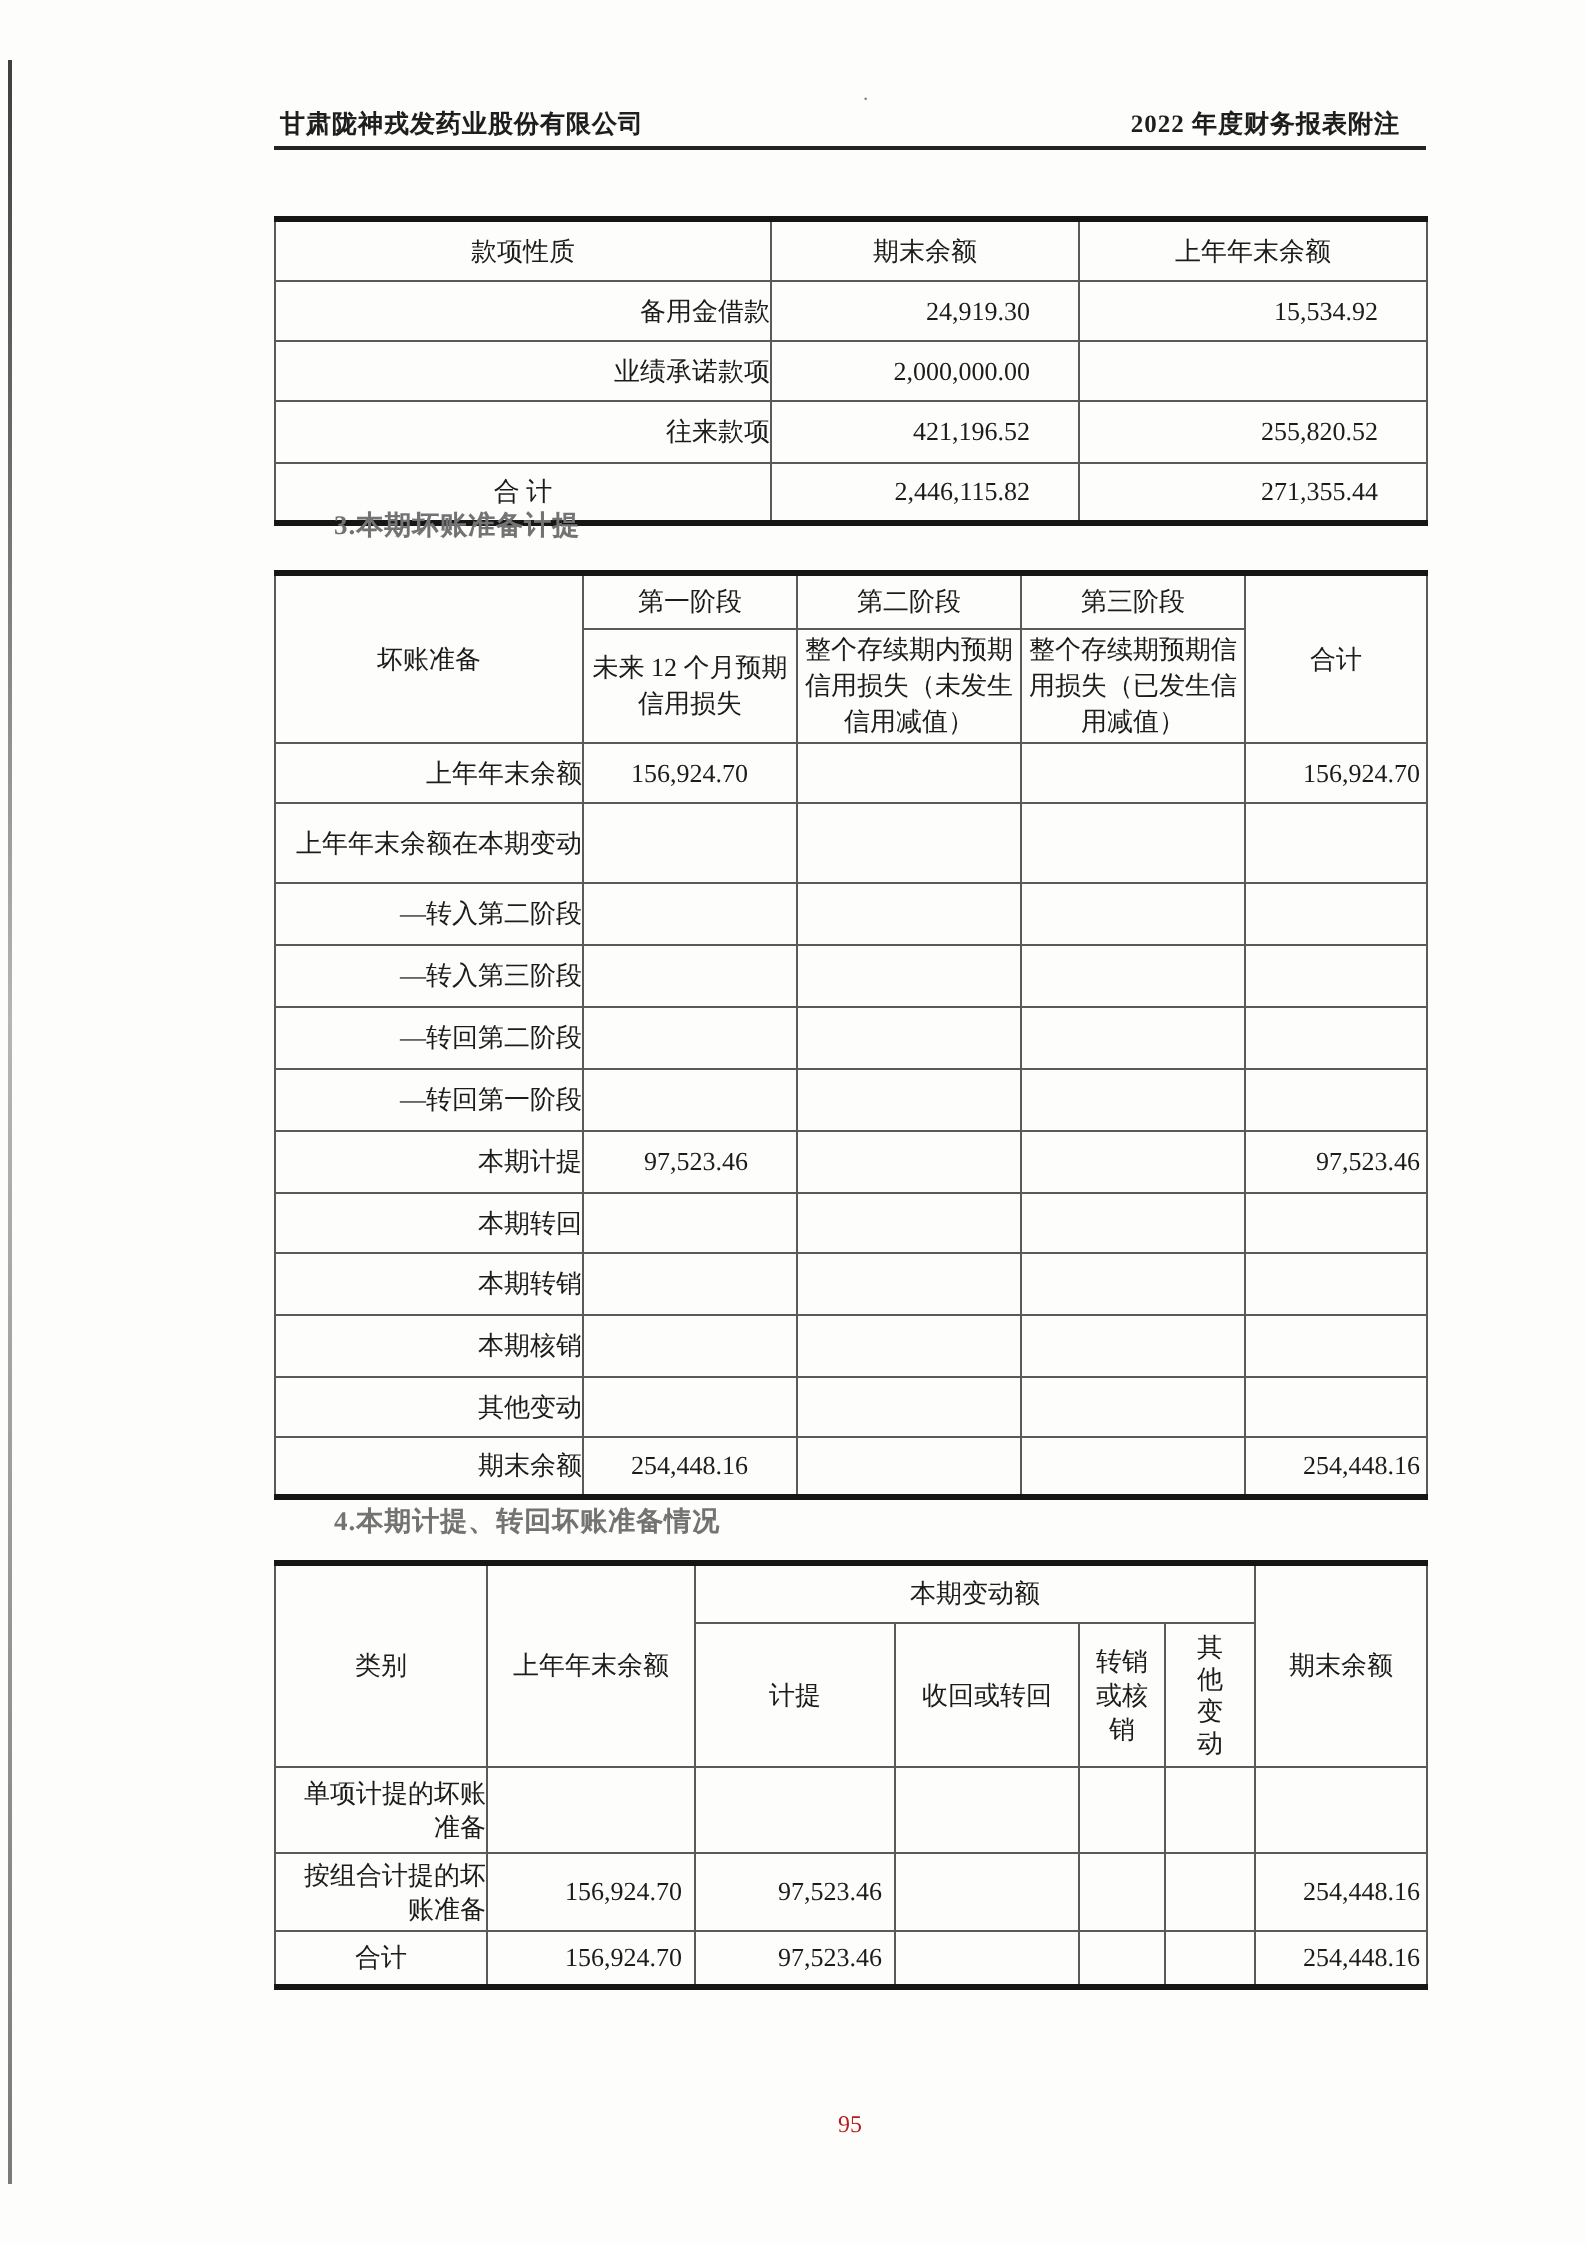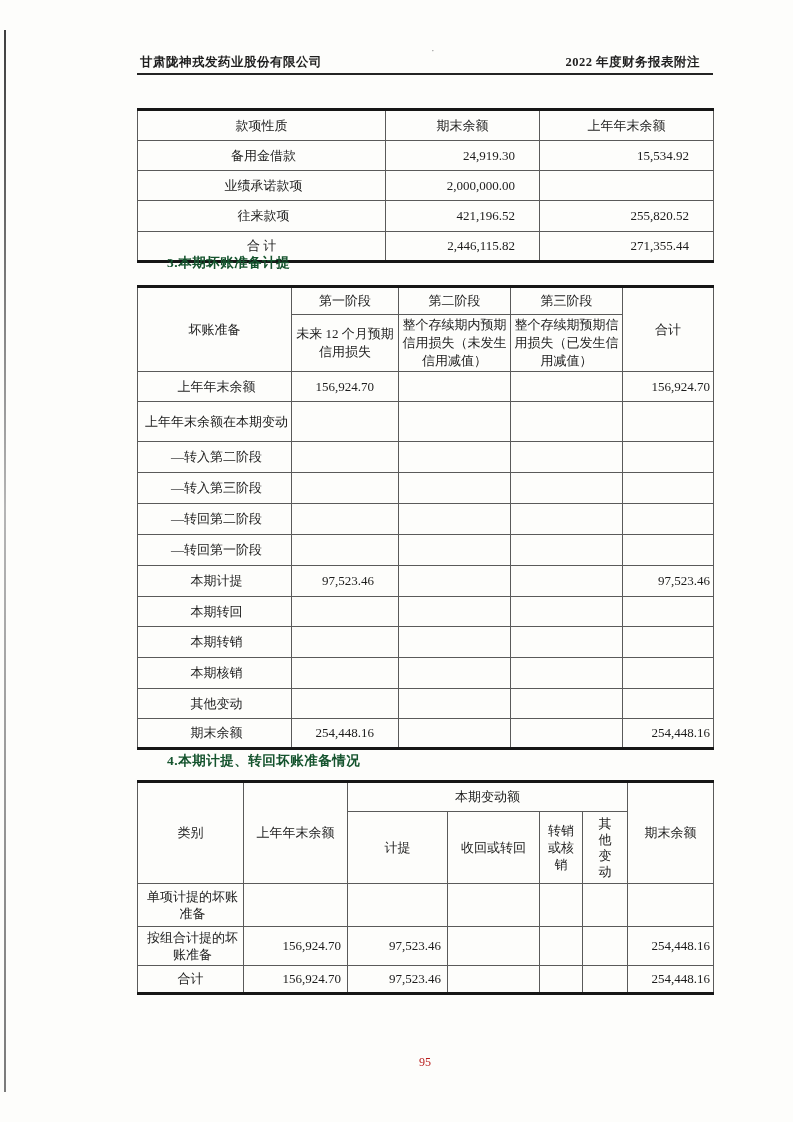--- a/index.html
+++ b/index.html
@@ -17,31 +17,31 @@
   .doc-header {
     position: absolute; left: 137px; top: 54px; width: 576px; height: 21px;
     display: flex; justify-content: space-between; align-items: flex-start;
     border-bottom: 2px solid #242424;
     font-size: 12.5px; font-weight: 600; letter-spacing: 0.5px;
   }
   .doc-header .left { padding-left: 3px; }
   .doc-header .right { padding-right: 13px; }
   .sec-heading {
     position: absolute; left: 167px; font-size: 13.5px; font-weight: 600;
-    letter-spacing: 0.5px; color: #14532d;
+    letter-spacing: 0.5px; color: #737373;
   }
   table {
     position: absolute; left: 137px; width: 576px;
     border-collapse: collapse; table-layout: fixed;
     font-size: 13px; color: #1c1c1c;
     border-top: 3px solid #161616; border-bottom: 3px solid #161616;
   }
   td, th { border: 1px solid #5a5a5a; font-weight: normal; overflow: hidden; }
   .ctr { text-align: center; }
-  .lbl { text-align: center; padding-left: 4px; }
+  .lbl { text-align: right; padding-left: 4px; }
   .num { text-align: right; padding-right: 24px; }
   .num-tight { text-align: right; padding-right: 3px; }
   .num-mid { text-align: right; padding-right: 6px; }
   .wrap2 { line-height: 18px; padding-top: 2px; padding-bottom: 2px; }
   .sub-hd { text-align: center; line-height: 18px; padding: 1px 2px; }
   .v2 { display: inline-block; width: 27px; line-height: 17px; text-align: center; }
   .v4 { display: inline-block; width: 14px; line-height: 16px; text-align: center; }
   .lbl3 { line-height: 17px; padding-top: 2px; padding-bottom: 2px; }
   .page-num {
     position: absolute; left: 137px; top: 1055px; width: 576px;

